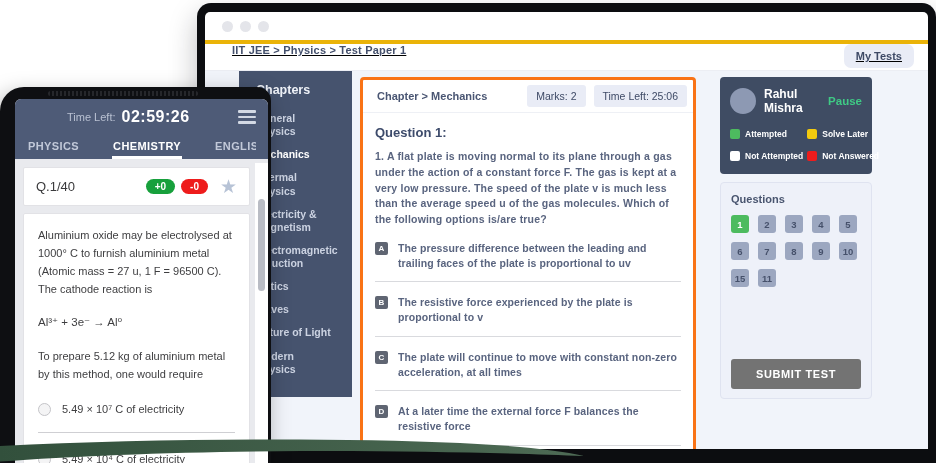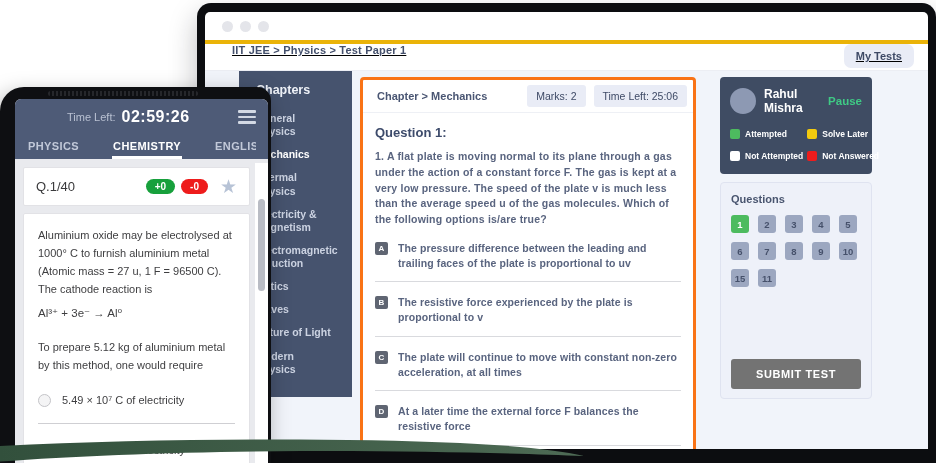--- a/index.html
+++ b/index.html
@@ -89,21 +89,21 @@
   .p-thumb { position:absolute; right:3px; top:36px; width:7px; height:92px; background:#b9bcc4; border-radius:4px; }
   .p-card { background:#fff; border:1px solid #e2e2e6; border-radius:2px; }
   .p-qbar { display:flex; align-items:center; padding:9px 12px; }
   .p-qnum { font-size:13px; color:#3a3a3c; }
   .pill { font-size:10px; font-weight:bold; color:#fff; padding:2px 9px; border-radius:999px; }
   .pill.plus { background:#17a03c; margin-left:auto; }
   .pill.minus { background:#ee1c1c; margin-left:6px; }
   .p-star { margin-left:12px; color:#b7c3d6; font-size:19px; line-height:1; cursor:pointer; }
   .p-question { margin-top:7px; padding:12px 14px 24px; }
   .p-qtext { font-size:11px; color:#3e3e40; line-height:1.65; }
-  .p-reaction { margin-top:7px; font-size:11.5px; color:#3e3e40; }
+  .p-reaction { margin-top:16px; font-size:11.5px; color:#3e3e40; }
   .p-prompt { margin-top:18px; font-size:11px; color:#3e3e40; line-height:1.65; }
   .p-opt { margin-top:20px; }
   .p-opt-row { display:flex; align-items:center; gap:11px; }
   .p-radio { width:13px; height:13px; border-radius:50%; border:1.5px solid #c4c4c8; background:#f4f4f5; flex:none; cursor:pointer; }
   .p-opt-label { font-size:11px; color:#3e3e40; }
   .p-opt-div { border-bottom:1.5px solid #cfcfd3; margin-top:16px; }
 
   
   .swoosh { position:absolute; left:0; bottom:0; width:600px; height:26px; z-index:40; pointer-events:none; }
 </style>

